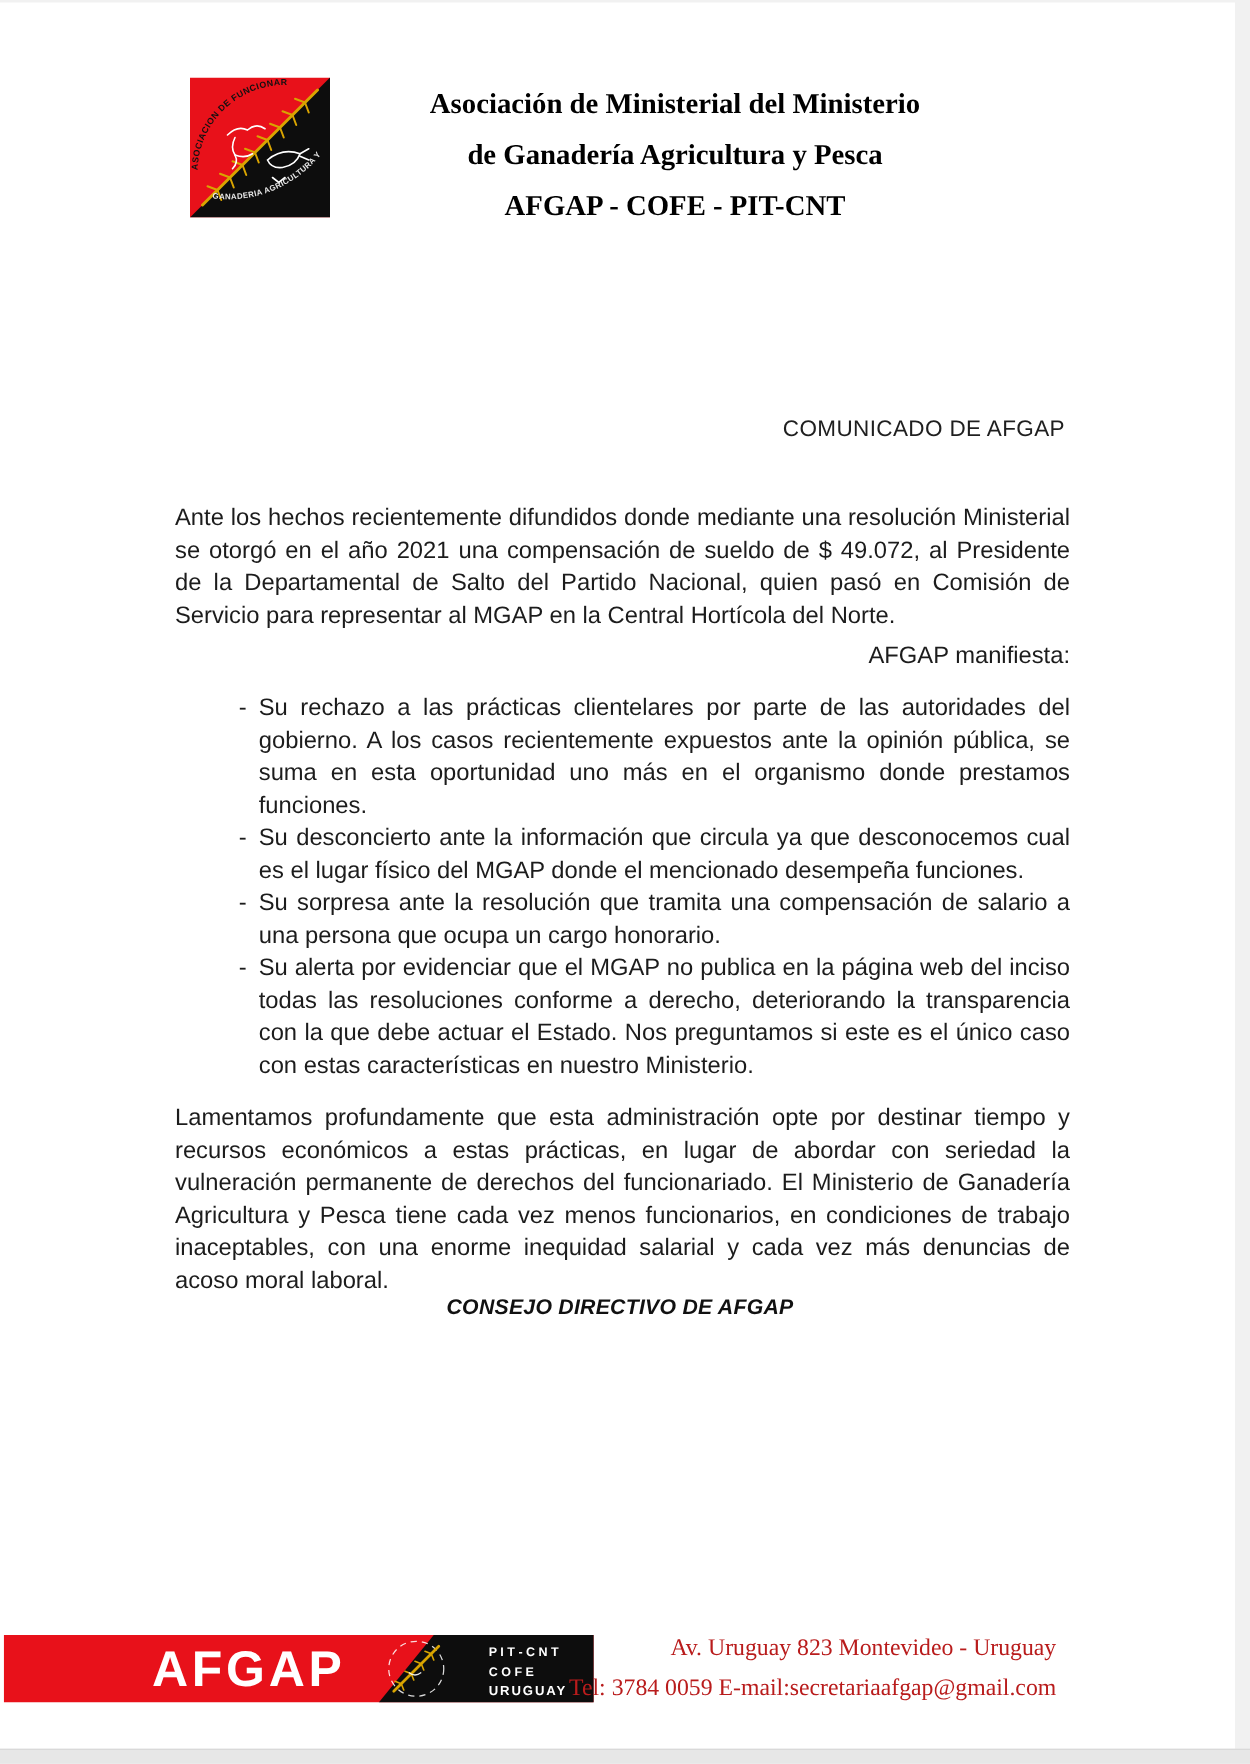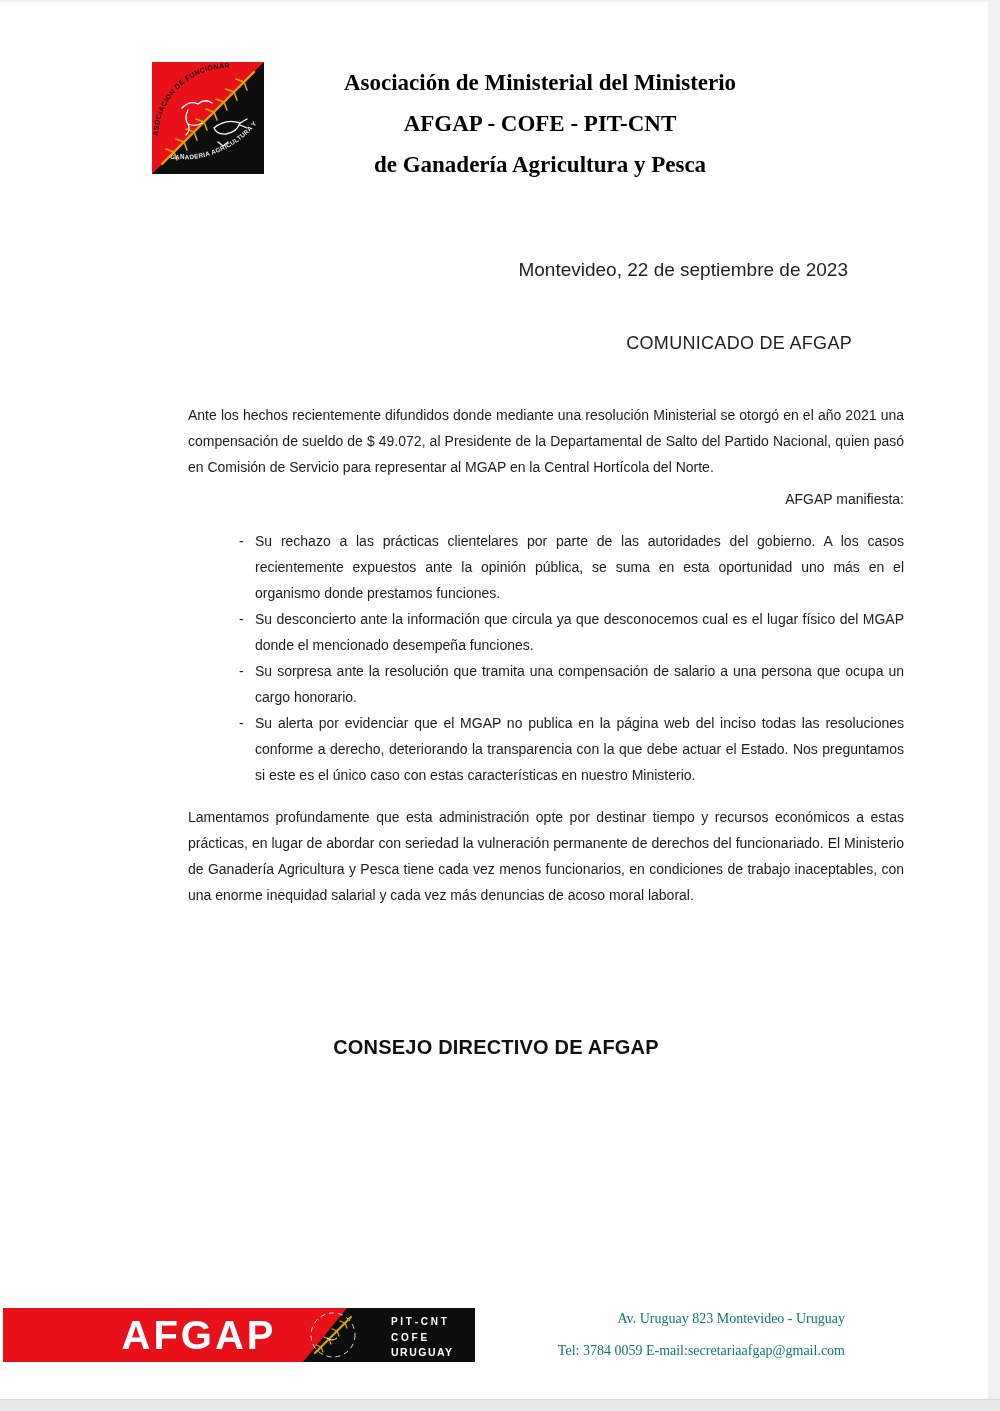--- a/index.html
+++ b/index.html
@@ -15,35 +15,35 @@
     font-family:"Liberation Serif",serif;font-weight:bold;font-size:23px;line-height:41px;color:#000;}
 
   
   .dateline{position:absolute;left:140px;top:257px;width:708px;text-align:right;
     font-size:19px;color:#1f1f1f;}
   .subject{position:absolute;left:140px;top:331px;width:712px;text-align:right;
     font-size:18px;color:#1f1f1f;letter-spacing:0.3px;}
 
   
   .body-text{position:absolute;left:140px;top:400px;width:716px;
-    font-size:14px;line-height:26px;color:#1c1c1c;margin-left:48px;}
+    font-size:19px;line-height:26px;color:#1c1c1c;}
   .para{margin:0;text-align:justify;}
   .manifest{margin:6px 0 0 0;text-align:right;}
   .bullets{margin-top:16px;}
   .bullet{position:relative;padding-left:67px;text-align:justify;}
   .bullet .marker{position:absolute;left:51px;top:0;}
   .closing{margin-top:16px;}
 
   .signature{position:absolute;left:140px;top:1034px;width:712px;text-align:center;
-    font-size:20px;font-weight:bold;color:#111;letter-spacing:0.2px;}
+    font-size:17px;font-weight:bold;color:#111;letter-spacing:0.2px;font-style:italic;}
 
   
   .banner{position:absolute;left:3px;top:1306px;width:472px;height:54px;}
   .address-block{position:absolute;left:415px;top:1301px;width:430px;text-align:right;
-    font-family:"Liberation Serif",serif;font-size:14px;line-height:32px;color:#0f766e;}
+    font-family:"Liberation Serif",serif;font-size:19px;line-height:32px;color:#b91c1c;}
 </style>
 </head>
 <body>
 
 <div class="canvas">
   <div class="page">
 
     <svg class="logo" viewBox="0 0 112 112">
       <rect x="0" y="0" width="112" height="112" fill="#e8111a"></rect>
       <polygon points="0,112 112,0 112,112" fill="#0d0d0d"></polygon>
@@ -74,25 +74,24 @@
       <text font-size="7" font-weight="bold" fill="#111111" letter-spacing="0.4" font-family="Liberation Sans, sans-serif">
         <textPath href="#arcTop" startOffset="2">ASOCIACION DE FUNCIONARIOS</textPath>
       </text>
       <text font-size="6.3" font-weight="bold" fill="#e8e8e8" letter-spacing="0.3" font-family="Liberation Sans, sans-serif">
         <textPath href="#arcBottom" startOffset="4">GANADERIA AGRICULTURA Y PESCA</textPath>
       </text>
     </svg>
 
     <div class="title-block">
       <div>Asociación de Ministerial del Ministerio</div>
+      <div>de Ganadería Agricultura y Pesca</div>
       <div>AFGAP - COFE - PIT-CNT</div>
-      <div>de Ganadería Agricultura y Pesca</div>
     </div>
 
-    <div class="dateline">Montevideo, 22 de septiembre de 2023</div>
     <div class="subject">COMUNICADO DE AFGAP</div>
 
     <div class="body-text">
       <p class="para">Ante los hechos recientemente difundidos donde mediante una resolución Ministerial se otorgó en el año 2021 una compensación de sueldo de $ 49.072, al Presidente de la Departamental de Salto del Partido Nacional, quien pasó en Comisión de Servicio para representar al MGAP en la Central Hortícola del Norte.</p>
       <p class="manifest">AFGAP manifiesta:</p>
       <div class="bullets">
         <div class="bullet">
           <span class="marker">-</span>
           <span>Su rechazo a las prácticas clientelares por parte de las autoridades del gobierno. A los casos recientemente expuestos ante la opinión pública, se suma en esta oportunidad uno más en el organismo donde prestamos funciones.</span>
         </div>

